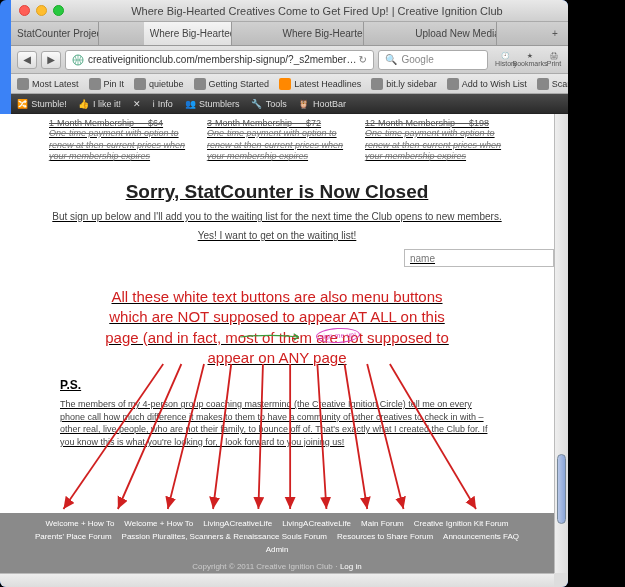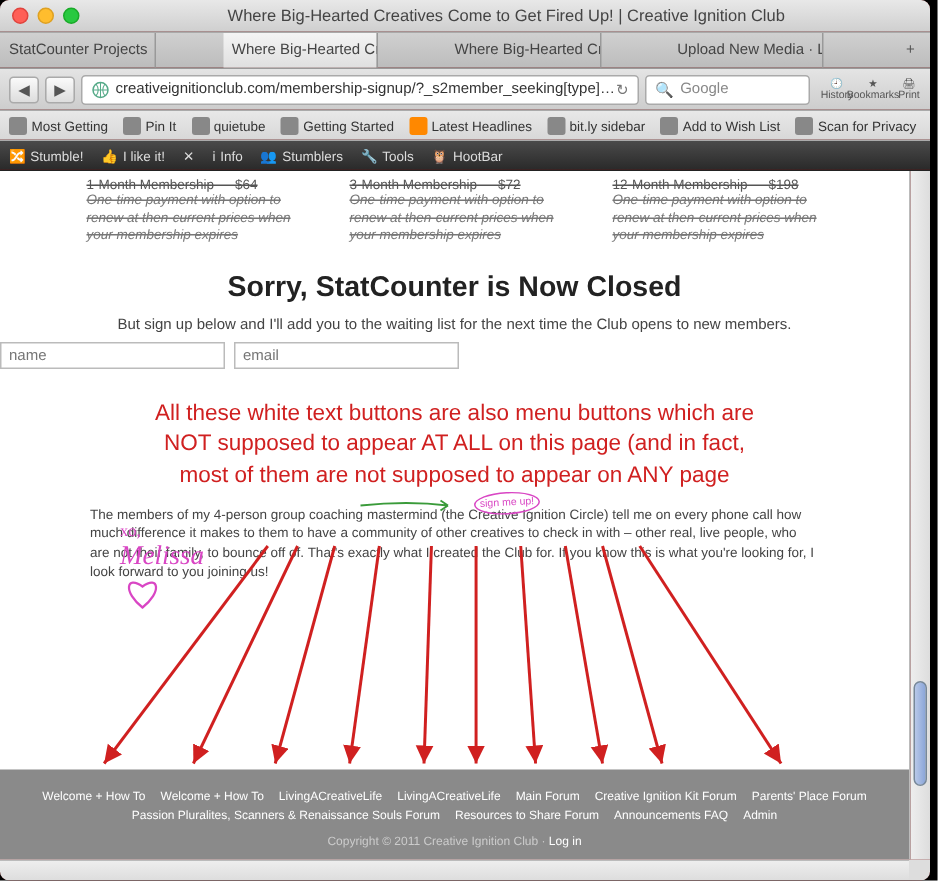--- a/index.html
+++ b/index.html
@@ -7,25 +7,26 @@
     font-family: -apple-system, "Lucida Grande", Arial, sans-serif;
     background: #000;
     width: 625px;
     height: 587px;
     overflow: hidden;
     position: relative;
   }
   .mac-window {
     position: absolute;
     top: 0; left: 0;
-    width: 620px; height: 587px;
-    background: #7f1d1d;
+    width: 568px; height: 587px;
+    background: #3b82f6;
     border-radius: 6px;
     box-shadow: 0 10px 40px rgba(0,0,0,.5);
     overflow: hidden;
+    padding-left: 11px;
   }
   .titlebar {
     height: 22px;
     background: linear-gradient(#e8e8e8,#cfcfcf);
     display: flex;
     align-items: center;
     padding: 0 8px;
     border-bottom: 1px solid #aaa;
     font-size: 11px;
     color: #333;
@@ -44,35 +45,35 @@
   .nav-btn{width:20px;height:18px;background:linear-gradient(#fafafa,#ddd);border:1px solid #aaa;border-radius:3px;display:flex;align-items:center;justify-content:center;font-size:10px;color:#555;}
   .url{flex:1;height:20px;background:#fff;border:1px solid #aaa;border-radius:3px;font-size:10px;padding:0 6px;display:flex;align-items:center;overflow:hidden;color:#333;}
   .url svg{flex-shrink:0;margin-right:4px;}
   .search{width:110px;height:20px;background:#fff;border:1px solid #aaa;border-radius:3px;font-size:10px;padding:0 6px;display:flex;align-items:center;color:#888;}
   .ricons{display:flex;gap:8px;margin-left:6px;}
   .ricon{width:16px;height:16px;display:flex;flex-direction:column;align-items:center;font-size:7px;color:#555;}
   .bookbar{height:20px;background:linear-gradient(#e8e8e8,#d8d8d8);display:flex;align-items:center;padding:0 6px;gap:10px;font-size:9px;color:#333;border-bottom:1px solid #aaa;overflow:hidden;}
   .bmk{display:flex;align-items:center;gap:3px;white-space:nowrap;}
   .bmk .ico{width:12px;height:12px;background:#888;border-radius:2px;}
   .bookbar2{height:20px;background:linear-gradient(#4a4a4a,#2a2a2a);display:flex;align-items:center;padding:0 6px;gap:12px;font-size:9px;color:#ddd;border-bottom:1px solid #222;}
-  .page{position:absolute;top:114px;left:0;right:14px;bottom:14px;background:#fff;overflow:hidden;}
+  .page{position:absolute;top:114px;left:0;right:14px;bottom:14px;background:#fff;overflow:hidden;text-decoration:underline;}
   .scrollbar-v{position:absolute;right:0;top:114px;bottom:14px;width:14px;background:linear-gradient(90deg,#eee,#ddd);border-left:1px solid #bbb;}
   .scrollbar-v .thumb{position:absolute;left:2px;right:2px;top:340px;height:70px;background:linear-gradient(90deg,#b8c8e8,#8aa5d8);border-radius:5px;border:1px solid #789;}
   .scrollbar-h{position:absolute;left:0;right:14px;bottom:0;height:14px;background:linear-gradient(#eee,#ddd);border-top:1px solid #bbb;}
   .corner{position:absolute;right:0;bottom:0;width:14px;height:14px;background:#ddd;}
 
   
   .membership-row{display:flex;justify-content:space-around;padding:4px 40px 10px;font-size:9px;color:#555;}
   .mcol{width:140px;}
   .mcol .mtitle{text-decoration:line-through;}
   .mcol .mdesc{font-style:italic;text-decoration:line-through;color:#777;line-height:1.3;}
   h1.sorry{text-align:center;font-size:19px;font-weight:bold;color:#222;margin:8px 0;}
   .sub{text-align:center;font-size:10px;color:#444;margin:6px 40px;}
   .waitlabel{text-align:center;font-size:10px;color:#444;margin:8px 0;}
-  .form{display:flex;flex-direction:row;align-items:flex-end;gap:6px;margin:6px 0;}
+  .form{display:flex;flex-direction:column;align-items:flex-end;gap:6px;margin:6px 0;}
   .form input{width:150px;height:18px;border:1px solid #bbb;font-size:10px;padding:0 5px;color:#888;}
   .sig{position:absolute;left:80px;top:234px;color:#d946c4;font-family:cursive;font-size:10px;}
   .red-annot{color:#d02020;font-size:15px;text-align:center;padding:0 100px;line-height:1.35;margin-top:20px;font-family:Arial;}
   .ps-block{padding:10px 60px 0;}
   .ps-block h3{font-size:12px;font-weight:bold;margin-bottom:6px;}
   .ps-block p{font-size:9px;color:#444;line-height:1.4;}
   .footer{position:absolute;bottom:0;left:0;right:0;height:60px;background:#8a8a8a;display:flex;flex-direction:column;justify-content:center;align-items:center;}
   .footer-links{display:flex;flex-wrap:wrap;justify-content:center;gap:4px 10px;padding:4px 20px;font-size:8px;}
   .footer-links a{color:#fff;text-decoration:none;}
   .footer-copy{font-size:8px;color:#ccc;margin-top:4px;}
@@ -132,21 +133,21 @@
     <div class="ricons">
       <div class="ricon">🕘<span>History</span></div>
       <div class="ricon">★<span>Bookmarks</span></div>
       <div class="ricon">🖨<span>Print</span></div>
     </div>
   </div>
 
   <div class="bookbar">
     <div class="bmk">
         <span class="ico"></span>
-        <span>Most Getting</span>
+        <span>Most Latest</span>
       </div>
     <div class="bmk">
         <span class="ico"></span>
         <span>Pin It</span>
       </div>
     <div class="bmk">
         <span class="ico"></span>
         <span>quietube</span>
       </div>
     <div class="bmk">
@@ -200,42 +201,36 @@
         <div class="mdesc">One-time payment with option to renew at then-current prices when your membership expires</div>
       </div>
       <div class="mcol">
         <div class="mtitle">12-Month Membership — $198</div>
         <div class="mdesc">One-time payment with option to renew at then-current prices when your membership expires</div>
       </div>
     </div>
 
     <h1 class="sorry">Sorry, StatCounter is Now Closed</h1>
     <p class="sub">But sign up below and I'll add you to the waiting list for the next time the Club opens to new members.</p>
+    <p class="waitlabel">Yes! I want to get on the waiting list!</p>
 
     <div class="form">
       <input placeholder="name" style="">
-      <input placeholder="email" style="">
     </div>
 
     <svg class="green-arrow" viewBox="0 0 80 12">
         <path d="M2 6 Q40 2 72 6 M72 6 l-6 -4 M72 6 l-6 4" stroke="#3a9b3a" stroke-width="1.5" fill="none"></path>
       </svg>
     <div class="pink-circle">sign me up!</div>
 
-    <div class="sig">
-      <div style="font-size:11px;">xo,</div>
-      <div style="font-size:18px;font-style:italic;">Melissa</div>
-      <svg width="30" height="26" viewBox="0 0 30 26">
-          <path d="M15 24 C2 14 4 2 15 10 C26 2 28 14 15 24Z" fill="none" stroke="#d946c4" stroke-width="1.5"></path>
-        </svg>
-    </div>
 
     <p class="red-annot">All these white text buttons are also menu buttons which are NOT supposed to appear AT ALL on this page (and in fact, most of them are not supposed to appear on ANY page</p>
 
     <div class="ps-block">
+      <h3>P.S.</h3>
       <p>The members of my 4-person group coaching mastermind (the Creative Ignition Circle) tell me on every phone call how much difference it makes to them to have a community of other creatives to check in with – other real, live people, who are not their family, to bounce off of. That's exactly what I created the Club for. If you know this is what you're looking for, I look forward to you joining us!</p>
     </div>
 
     <div class="footer">
       <div class="footer-links">
         <a>Welcome + How To</a>
         <a>Welcome + How To</a>
         <a>LivingACreativeLife</a>
         <a>LivingACreativeLife</a>
         <a>Main Forum</a>

